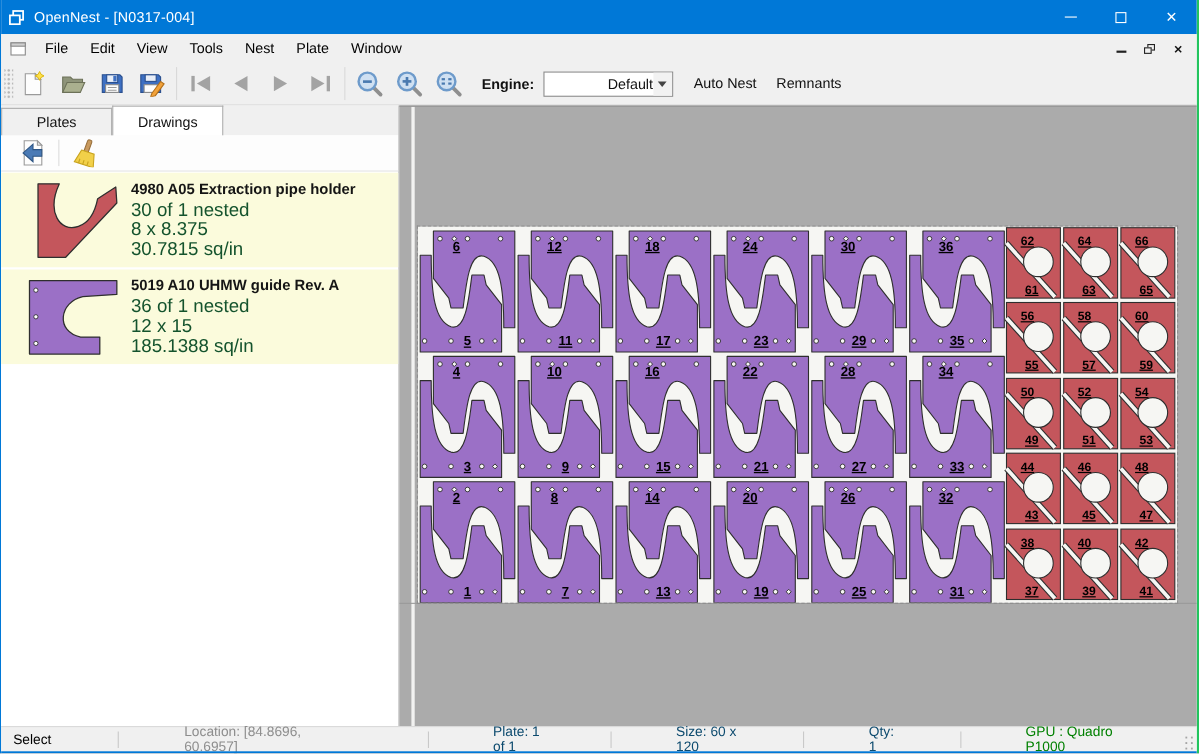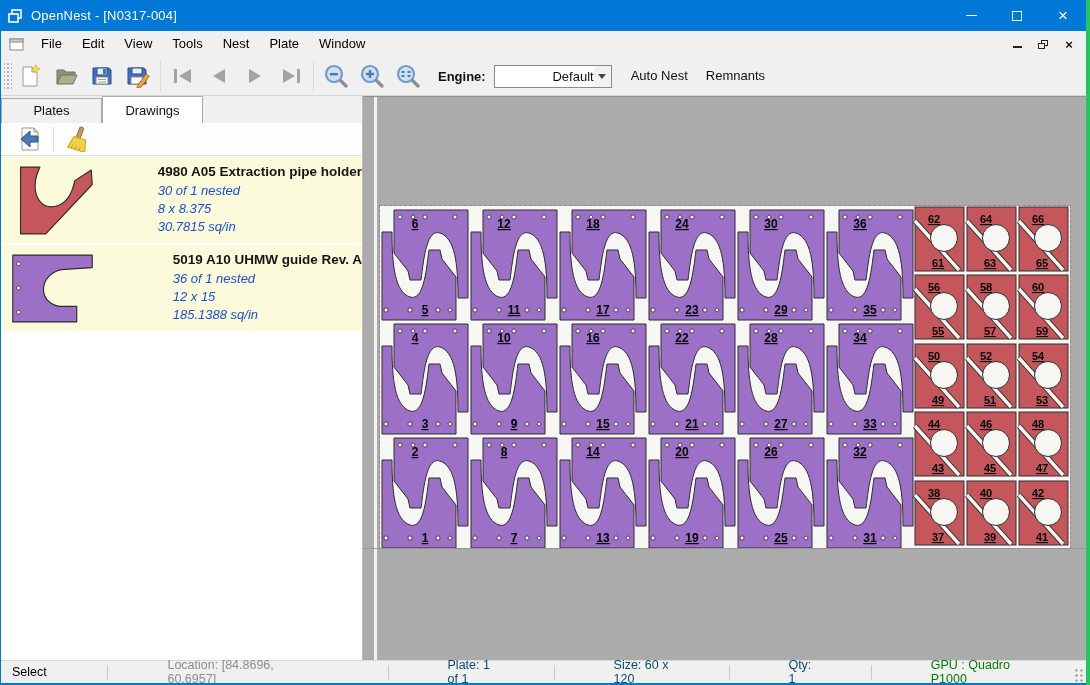--- a/index.html
+++ b/index.html
@@ -1,19 +1,19 @@
 <!DOCTYPE html>
 <html><head>
 <meta charset="utf-8">
 <style>
   * { margin:0; padding:0; box-sizing:border-box; }
   html,body { width:1090px; height:685px; }
   body { font-family:"Liberation Sans", sans-serif; font-size:13px; color:#111; }
   .win { position:relative; width:1090px; height:685px; background:#f0f0f0;
-         border-left:1px solid #0078d7; border-right:4px solid #22c55e; overflow:hidden; }
+         border-left:1px solid #0078d7; border-right:2px solid #22c55e; overflow:hidden; }
 
   
   .titlebar { position:absolute; left:0; top:0; right:0; height:31px; background:#0078d7;
               display:flex; align-items:center; color:#fff; }
   .app-icon { width:30px; display:flex; justify-content:center; }
   .title-text { font-size:13px; letter-spacing:.2px; }
   .caption-btns { margin-left:auto; display:flex; height:31px; }
   .cap-btn { width:46px; height:31px; display:flex; align-items:center; justify-content:center; }
   .glyph-min { width:11px; height:1px; background:#fff; }
   .glyph-max { width:10px; height:10px; border:1px solid #fff; }
@@ -53,24 +53,24 @@
   .tabs { height:27px; display:flex; background:#f0f0f0; }
   .tab { width:101px; text-align:center; height:25px; line-height:24px; margin-top:2px;
          background:#f0f0f0; border:1px solid #acacac; border-bottom:none; }
   .tab.active { background:#fff; height:27px; margin-top:0; line-height:27px; z-index:2; }
   .side-toolbar { height:33px; background:#fdfdfd; border-bottom:1px solid #e4e4e4;
                   display:flex; align-items:center; padding-left:12px; }
   .side-btn { width:34px; height:28px; display:flex; align-items:center; justify-content:center; }
   .side-sep { width:1px; height:24px; background:#dcdcdc; margin:0 6px; }
   .drawing-list { position:absolute; top:61px; left:0; right:0; bottom:0; background:#fff; }
   .drawing-item { display:flex; align-items:center; min-height:80px; background:#fbfbdc;
-                  margin-bottom:2px; padding:4px 0;justify-content:space-between; }
+                  margin-bottom:2px; padding:4px 14px; }
   .thumb-box { width:104px; display:flex; justify-content:center; }
   .item-text .ttl { font-weight:700; font-size:13.5px; color:#151515; margin-bottom:3px; }
-  .item-text .meta { font-size:13px; color:#1d4ed8; line-height:18px;font-style:italic; }
+  .item-text .meta { font-size:17px; color:#14532d; line-height:18px; }
 
   .canvas { position:relative; flex:1; background:#ababab; border-top:1px solid #909090; overflow:hidden; }
   .vstrip { position:absolute; left:11px; top:0; bottom:0; width:3px; background:#f2f2f1; }
   .hline  { position:absolute; left:0; right:0; top:451px; height:1px; background:#9a9a9a; }
   .plate { position:absolute; left:17px; top:109px; width:690px; height:342px;
            background:#f6f6f3; outline:1px dashed #8f8f8f; }
   .plate svg { display:block; }
 
   
   .statusbar { position:absolute; left:0; right:0; bottom:2px; height:23px; background:#f0f0f0;

